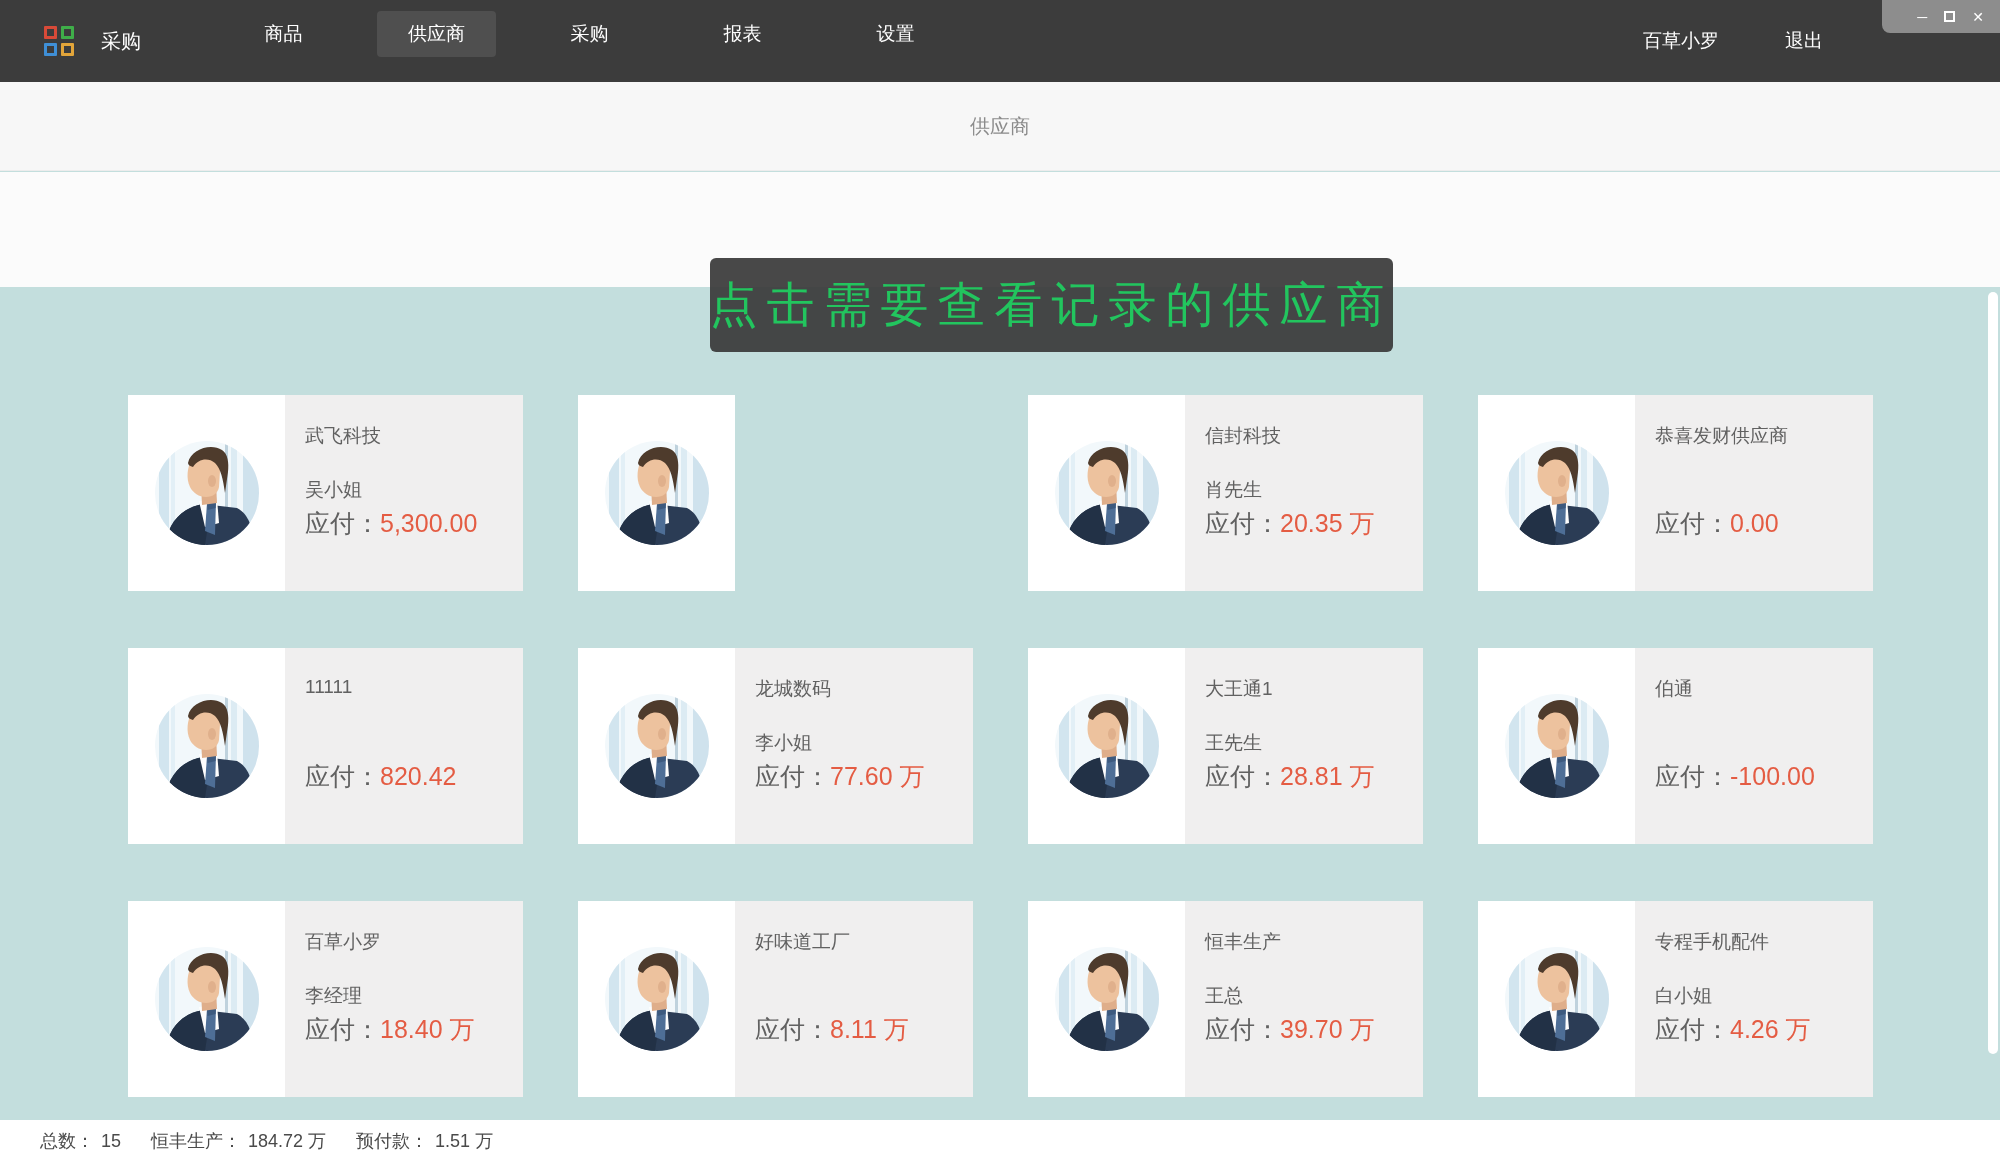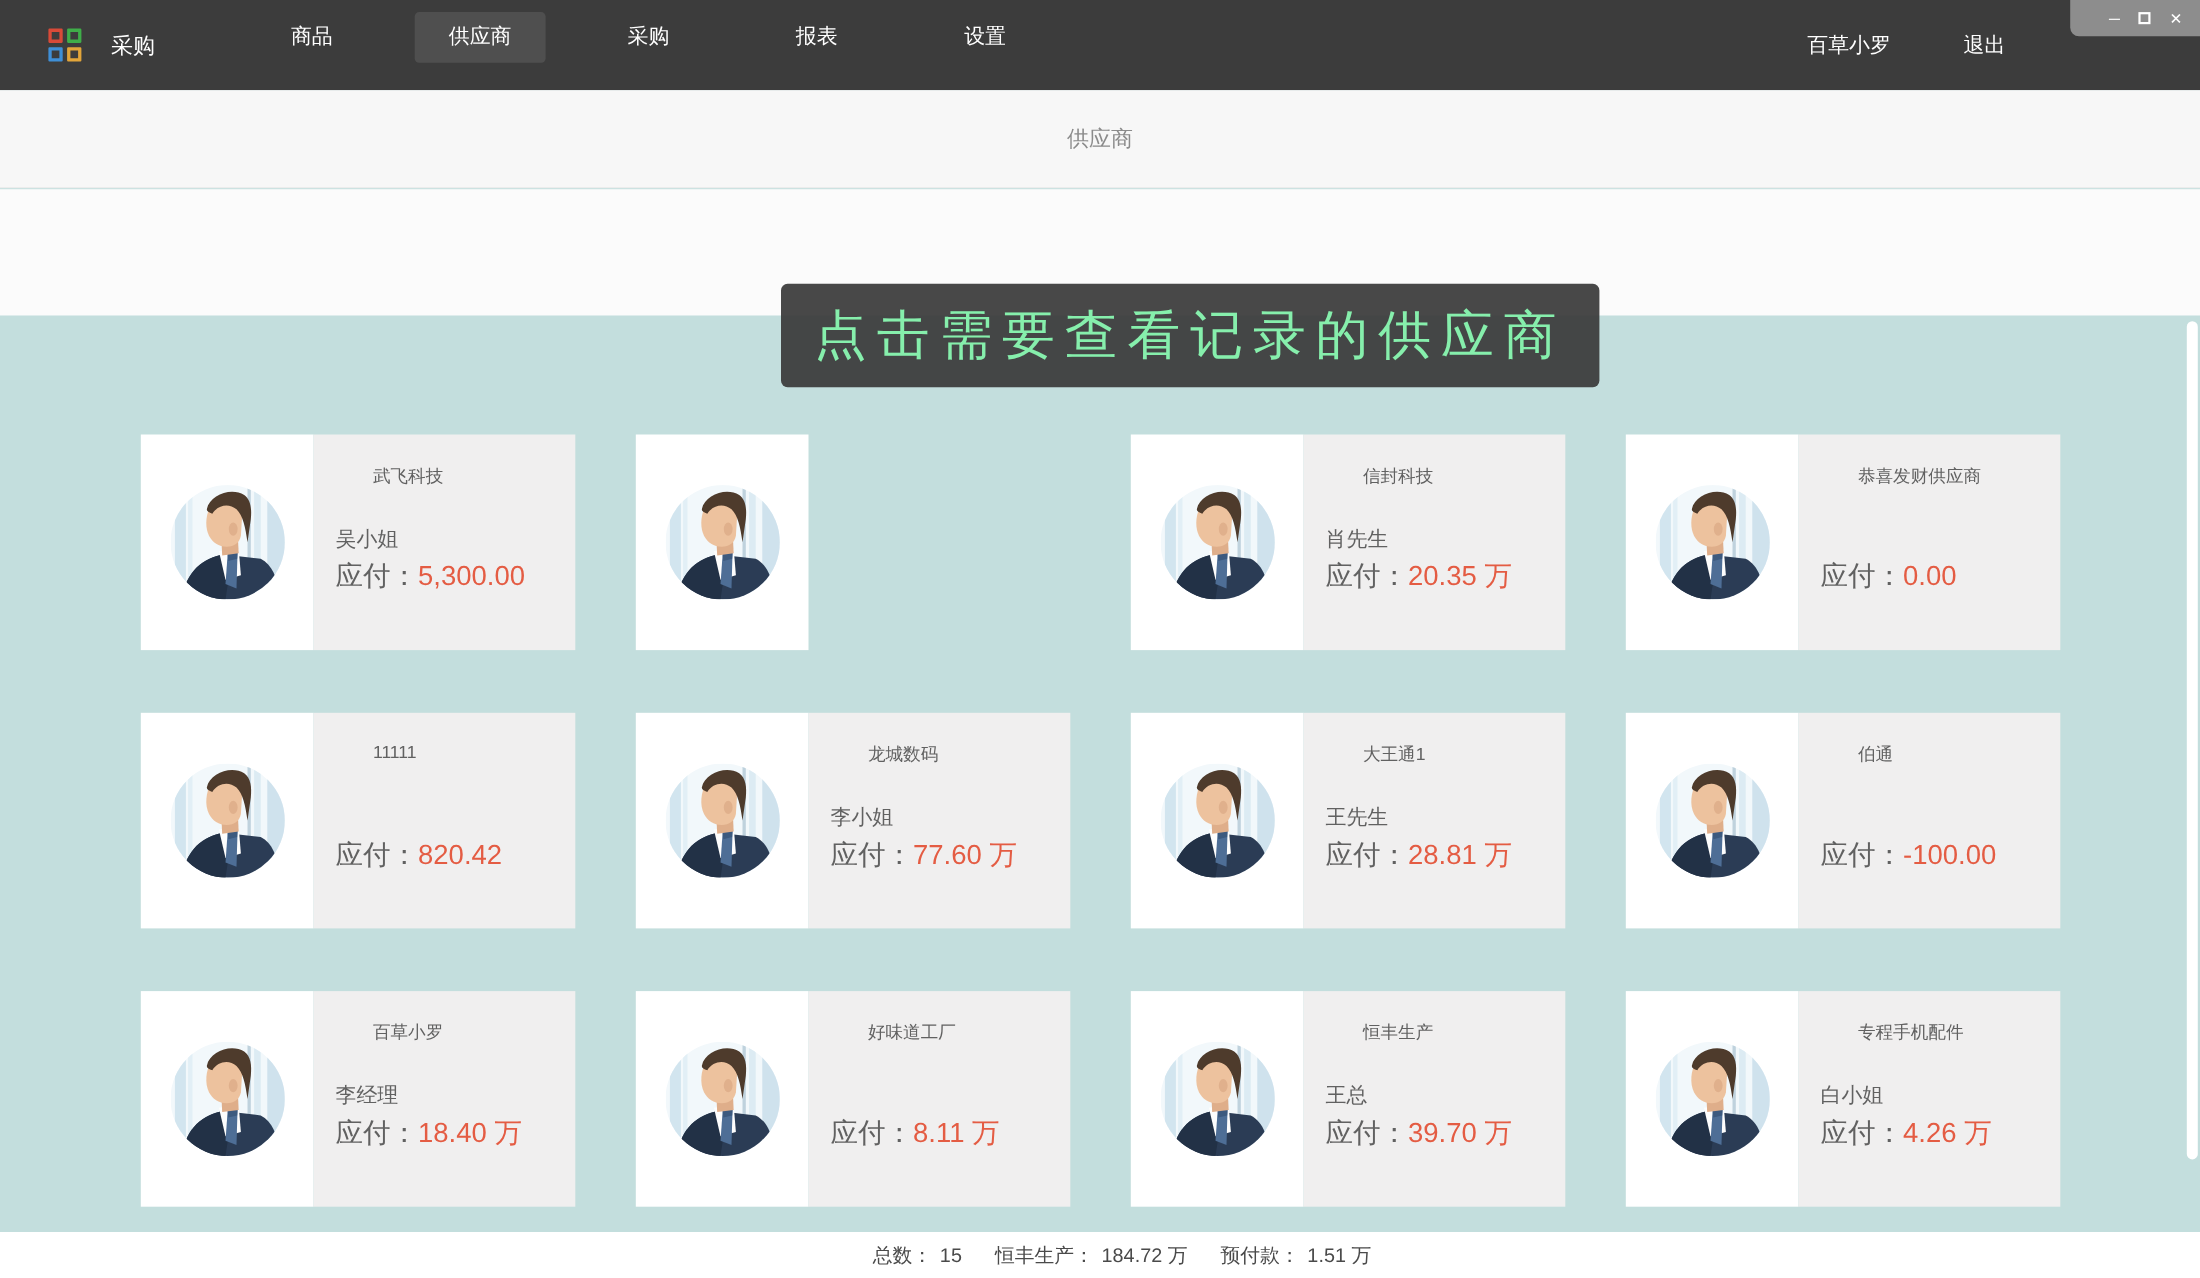--- a/index.html
+++ b/index.html
@@ -66,42 +66,42 @@
   .search input::placeholder { color:#b8b8b8; }
 
   
   .content { position:absolute; left:0; top:287px; width:2000px; height:833px; background:#c3dedd; }
   .grid { position:absolute; left:128px; top:108px;
     display:grid; grid-template-columns:repeat(4,395px); grid-auto-rows:196px; column-gap:55px; row-gap:57px; }
   .card { display:flex; width:395px; height:196px; cursor:pointer; }
   .card-left { width:157px; background:#ffffff; display:flex; align-items:center; justify-content:center; }
   .avatar { width:104px; height:104px; border-radius:50%; overflow:hidden; flex:none; }
   .card-right { flex:1; background:#f0efef; position:relative; }
-  .s-name    { position:absolute; left:20px; top:28px;  font-size:16px; color:#616161;margin-left:34px; }
+  .s-name    { position:absolute; left:20px; top:28px;  font-size:19px; color:#616161; }
   .s-contact { position:absolute; left:20px; top:82px;  font-size:19px; color:#616161; }
   .s-pay     { position:absolute; left:20px; top:112px; font-size:25px; color:#616161; }
   .s-amount  { color:#e45c43; }
 
   
   .tooltip {
-    position:absolute; left:710px; top:258px; width:744px; height:94px;
+    position:absolute; left:710px; top:258px; width:683px; height:94px;
     background:rgba(58,58,58,0.93); border-radius:6px; z-index:20;
     display:flex; align-items:center; justify-content:center;
-    color:#86efac; font-size:48px; letter-spacing:9px; white-space:nowrap;
+    color:#22c55e; font-size:48px; letter-spacing:9px; white-space:nowrap;
   }
 
   
   .scrollbar { position:absolute; right:2px; top:292px; width:10px; height:762px;
     background:#ffffff; border-radius:5px; cursor:grab; }
 
   
   .statusbar {
     position:absolute; left:0; top:1120px; width:2000px; height:42px;
     background:#ffffff; display:flex; align-items:center; padding-left:40px;
-    font-size:18px; color:#4a4a4a;justify-content:center;
+    font-size:18px; color:#4a4a4a;
   }
   .stat { display:flex; gap:7px; align-items:center; }
   .stat + .stat { margin-left:30px; }
 </style>
 </head>
 <body>
 
 <div class="topbar">
   <div class="logo">
     <span class="sq-red"></span>

